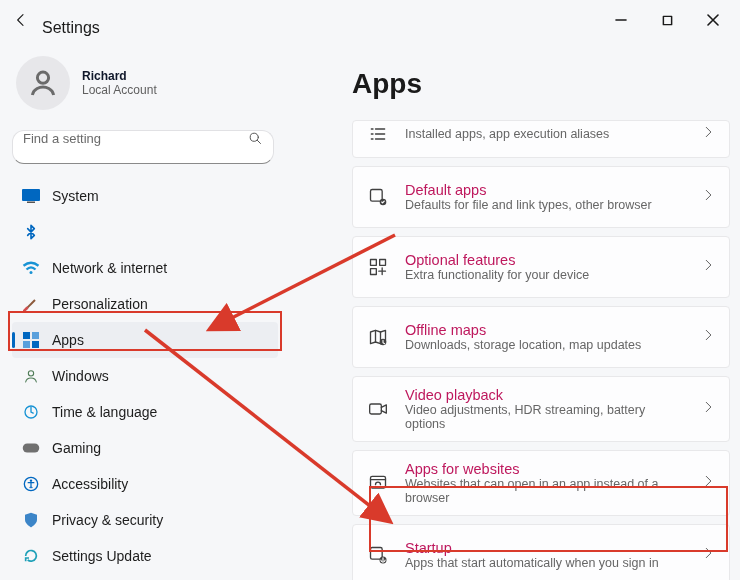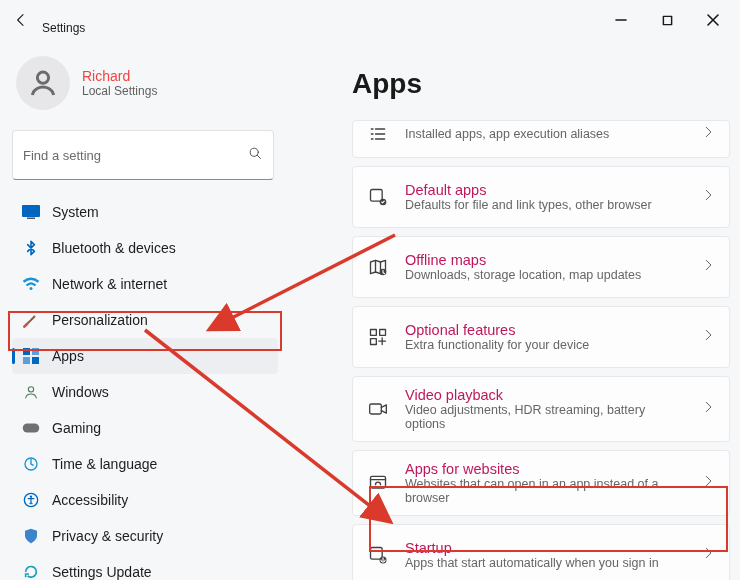--- a/index.html
+++ b/index.html
@@ -1,33 +1,33 @@
 <!DOCTYPE html>
 <html><head>
 <meta charset="utf-8">
 <style>
   * { box-sizing: border-box; margin: 0; padding: 0; font-family: "Segoe UI", -apple-system, sans-serif; }
   body { width: 740px; height: 580px; background: #f6f7f9; overflow: hidden; position: relative; }
 
   .titlebar { height: 40px; display: flex; align-items: center; padding: 0 4px; }
   .titlebar .back { width: 34px; height: 34px; display:flex; align-items:center; justify-content:center; color:#1a1a1a; }
-  .titlebar .title { font-size: 12px; color:#1a1a1a; margin-left:4px;margin-top:16px; }
+  .titlebar .title { font-size: 16px; color:#1a1a1a; margin-left:4px;margin-top:16px; }
   .titlebar .spacer { flex: 1; }
   .winctl { width: 46px; height: 32px; display:flex; align-items:center; justify-content:center; color:#1a1a1a; }
 
   .layout { display:flex; height: 540px; }
 
   .sidebar { width: 290px; padding: 8px 12px 8px 12px; }
   .profile { display:flex; align-items:center; gap:12px; padding: 8px 4px 20px 4px; }
   .avatar { width:54px; height:54px; border-radius:50%; background:#e7e7ea; display:flex; align-items:center; justify-content:center; }
   .avatar svg { width:32px; height:32px; stroke:#6b6b6b; fill:none; stroke-width:2.2; }
-  .profile .name { font-size:14px; font-weight:400; color:#ef4444; }
+  .profile .name { font-size:12px; font-weight:700; color:#0f172a; }
   .profile .sub { font-size:12px; color:#5f5f5f; }
 
-  .searchbox { margin: 0 4px 14px 0; height:50px; background:#fff; border:1px solid #e1e1e4; border-radius:4px; border-bottom:1.5px solid #8a8a8a; display:flex; align-items:center; padding:0 10px; }
+  .searchbox { margin: 0 4px 14px 0; height:34px; background:#fff; border:1px solid #e1e1e4; border-radius:12px; border-bottom:1.5px solid #8a8a8a; display:flex; align-items:flex-start; padding:0 10px; }
   .searchbox input { flex:1; border:none; outline:none; background:transparent; font-size:13px; color:#2a2a2a; }
   .searchbox input::placeholder { color:#6a6a6a; }
   .searchbox .sicon { color:#555; }
 
   .nav { list-style:none; }
   .nav li { height:36px; display:flex; align-items:center; gap:12px; padding:0 10px; border-radius:4px; font-size:14px; color:#1d1d1d; cursor:default; }
   .nav li .navicon { width:18px; height:18px; display:flex; align-items:center; justify-content:center; }
   .nav li.selected { background:#eceef2; position:relative; }
   .nav li.selected::before { content:""; position:absolute; left:0; top:10px; bottom:10px; width:3px; background:#0067c0; border-radius:2px; }
 
@@ -82,21 +82,21 @@
   <div class="sidebar">
     <div class="profile">
       <div class="avatar">
         <svg viewBox="0 0 24 24">
             <circle cx="12" cy="8" r="4.2"></circle>
             <path d="M4 21c1-5 6-6 8-6s7 1 8 6"></path>
           </svg>
       </div>
       <div>
         <div class="name">Richard</div>
-        <div class="sub">Local Settings</div>
+        <div class="sub">Local Account</div>
       </div>
     </div>
 
     <div class="searchbox">
       <input type="text" placeholder="Find a setting" style="">
       <span class="sicon">
         <svg class="icon" width="15" height="15" viewBox="0 0 24 24">
             <circle cx="10" cy="10" r="6.5"></circle>
             <path d="M20 20 L15 15"></path>
           </svg>
@@ -112,21 +112,20 @@
             </svg>
           </span>
         <span>System</span>
       </li>
       <li>
         <span class="navicon">
             <svg class="icon" width="16" height="16" viewBox="0 0 24 24" style="stroke:#0067c0;stroke-width:2.4">
               <path d="M7 7l10 10-5 5V2l5 5L7 17"></path>
             </svg>
           </span>
-        <span>Bluetooth &amp; devices</span>
       </li>
       <li>
         <span class="navicon">
             <svg width="18" height="14" viewBox="0 0 24 18">
               <path d="M2 6 Q12 -2 22 6" stroke="#1893d4" stroke-width="3" fill="none"></path>
               <path d="M6 11 Q12 5 18 11" stroke="#1893d4" stroke-width="3" fill="none"></path>
               <circle cx="12" cy="15" r="2" fill="#1893d4"></circle>
             </svg>
           </span>
         <span>Network &amp; internet</span>
@@ -155,34 +154,34 @@
         <span class="navicon">
             <svg class="icon" width="16" height="16" viewBox="0 0 24 24" style="stroke:#4d7a55">
               <circle cx="12" cy="8" r="4"></circle>
               <path d="M4 21c1-5 6-6 8-6s7 1 8 6"></path>
             </svg>
           </span>
         <span>Windows</span>
       </li>
       <li>
         <span class="navicon">
-            <svg width="18" height="12" viewBox="0 0 24 16">
-              <rect x="1" y="2" width="22" height="12" rx="6" fill="#707070"></rect>
-            </svg>
-          </span>
-        <span>Gaming</span>
-      </li>
-      <li>
-        <span class="navicon">
             <svg width="16" height="16" viewBox="0 0 24 24">
               <circle cx="12" cy="12" r="9" fill="none" stroke="#1893d4" stroke-width="2"></circle>
               <path d="M12 4 V12 L16 14" stroke="#1893d4" stroke-width="2" fill="none"></path>
             </svg>
           </span>
         <span>Time &amp; language</span>
+      </li>
+      <li>
+        <span class="navicon">
+            <svg width="18" height="12" viewBox="0 0 24 16">
+              <rect x="1" y="2" width="22" height="12" rx="6" fill="#707070"></rect>
+            </svg>
+          </span>
+        <span>Gaming</span>
       </li>
       <li>
         <span class="navicon">
             <svg width="16" height="16" viewBox="0 0 24 24">
               <circle cx="12" cy="12" r="10" fill="none" stroke="#0067c0" stroke-width="2"></circle>
               <circle cx="12" cy="7" r="1.8" fill="#0067c0"></circle>
               <path d="M7 10h10M12 10v6M10 18l2-2 2 2" stroke="#0067c0" stroke-width="1.8" fill="none"></path>
             </svg>
           </span>
         <span>Accessibility</span>
@@ -239,47 +238,47 @@
           <div class="csub">Defaults for file and link types, other browser</div>
         </div>
         <span class="chev"><svg class="icon" width="14" height="14" viewBox="0 0 24 24">
               <path d="M9 4l8 8-8 8"></path>
             </svg></span>
       </div>
 
       <div class="card">
         <span class="cicon">
             <svg class="icon" width="20" height="20" viewBox="0 0 24 24">
+              <rect x="3" y="3" width="7" height="7"></rect>
+              <rect x="14" y="3" width="7" height="7"></rect>
+              <rect x="3" y="14" width="7" height="7"></rect>
+              <path d="M17 13v8M13 17h8"></path>
+            </svg>
+          </span>
+        <div class="ctext">
+          <div class="ctitle">Optional features</div>
+          <div class="csub">Extra functionality for your device</div>
+        </div>
+        <span class="chev"><svg class="icon" width="14" height="14" viewBox="0 0 24 24">
+              <path d="M9 4l8 8-8 8"></path>
+            </svg></span>
+      </div>
+
+      <div class="card">
+        <span class="cicon">
+            <svg class="icon" width="20" height="20" viewBox="0 0 24 24">
               <path d="M3 6l6-2 6 2 6-2v14l-6 2-6-2-6 2z"></path>
               <path d="M9 4v14M15 6v14"></path>
               <circle cx="18" cy="18" r="4" fill="currentColor" stroke="none"></circle>
               <path d="M18 16v3l2 1" stroke="#fff" stroke-width="1.3"></path>
             </svg>
           </span>
         <div class="ctext">
           <div class="ctitle">Offline maps</div>
           <div class="csub">Downloads, storage location, map updates</div>
-        </div>
-        <span class="chev"><svg class="icon" width="14" height="14" viewBox="0 0 24 24">
-              <path d="M9 4l8 8-8 8"></path>
-            </svg></span>
-      </div>
-
-      <div class="card">
-        <span class="cicon">
-            <svg class="icon" width="20" height="20" viewBox="0 0 24 24">
-              <rect x="3" y="3" width="7" height="7"></rect>
-              <rect x="14" y="3" width="7" height="7"></rect>
-              <rect x="3" y="14" width="7" height="7"></rect>
-              <path d="M17 13v8M13 17h8"></path>
-            </svg>
-          </span>
-        <div class="ctext">
-          <div class="ctitle">Optional features</div>
-          <div class="csub">Extra functionality for your device</div>
         </div>
         <span class="chev"><svg class="icon" width="14" height="14" viewBox="0 0 24 24">
               <path d="M9 4l8 8-8 8"></path>
             </svg></span>
       </div>
 
       <div class="card">
         <span class="cicon">
             <svg class="icon" width="20" height="20" viewBox="0 0 24 24">
               <rect x="2" y="6" width="14" height="12" rx="2"></rect>

